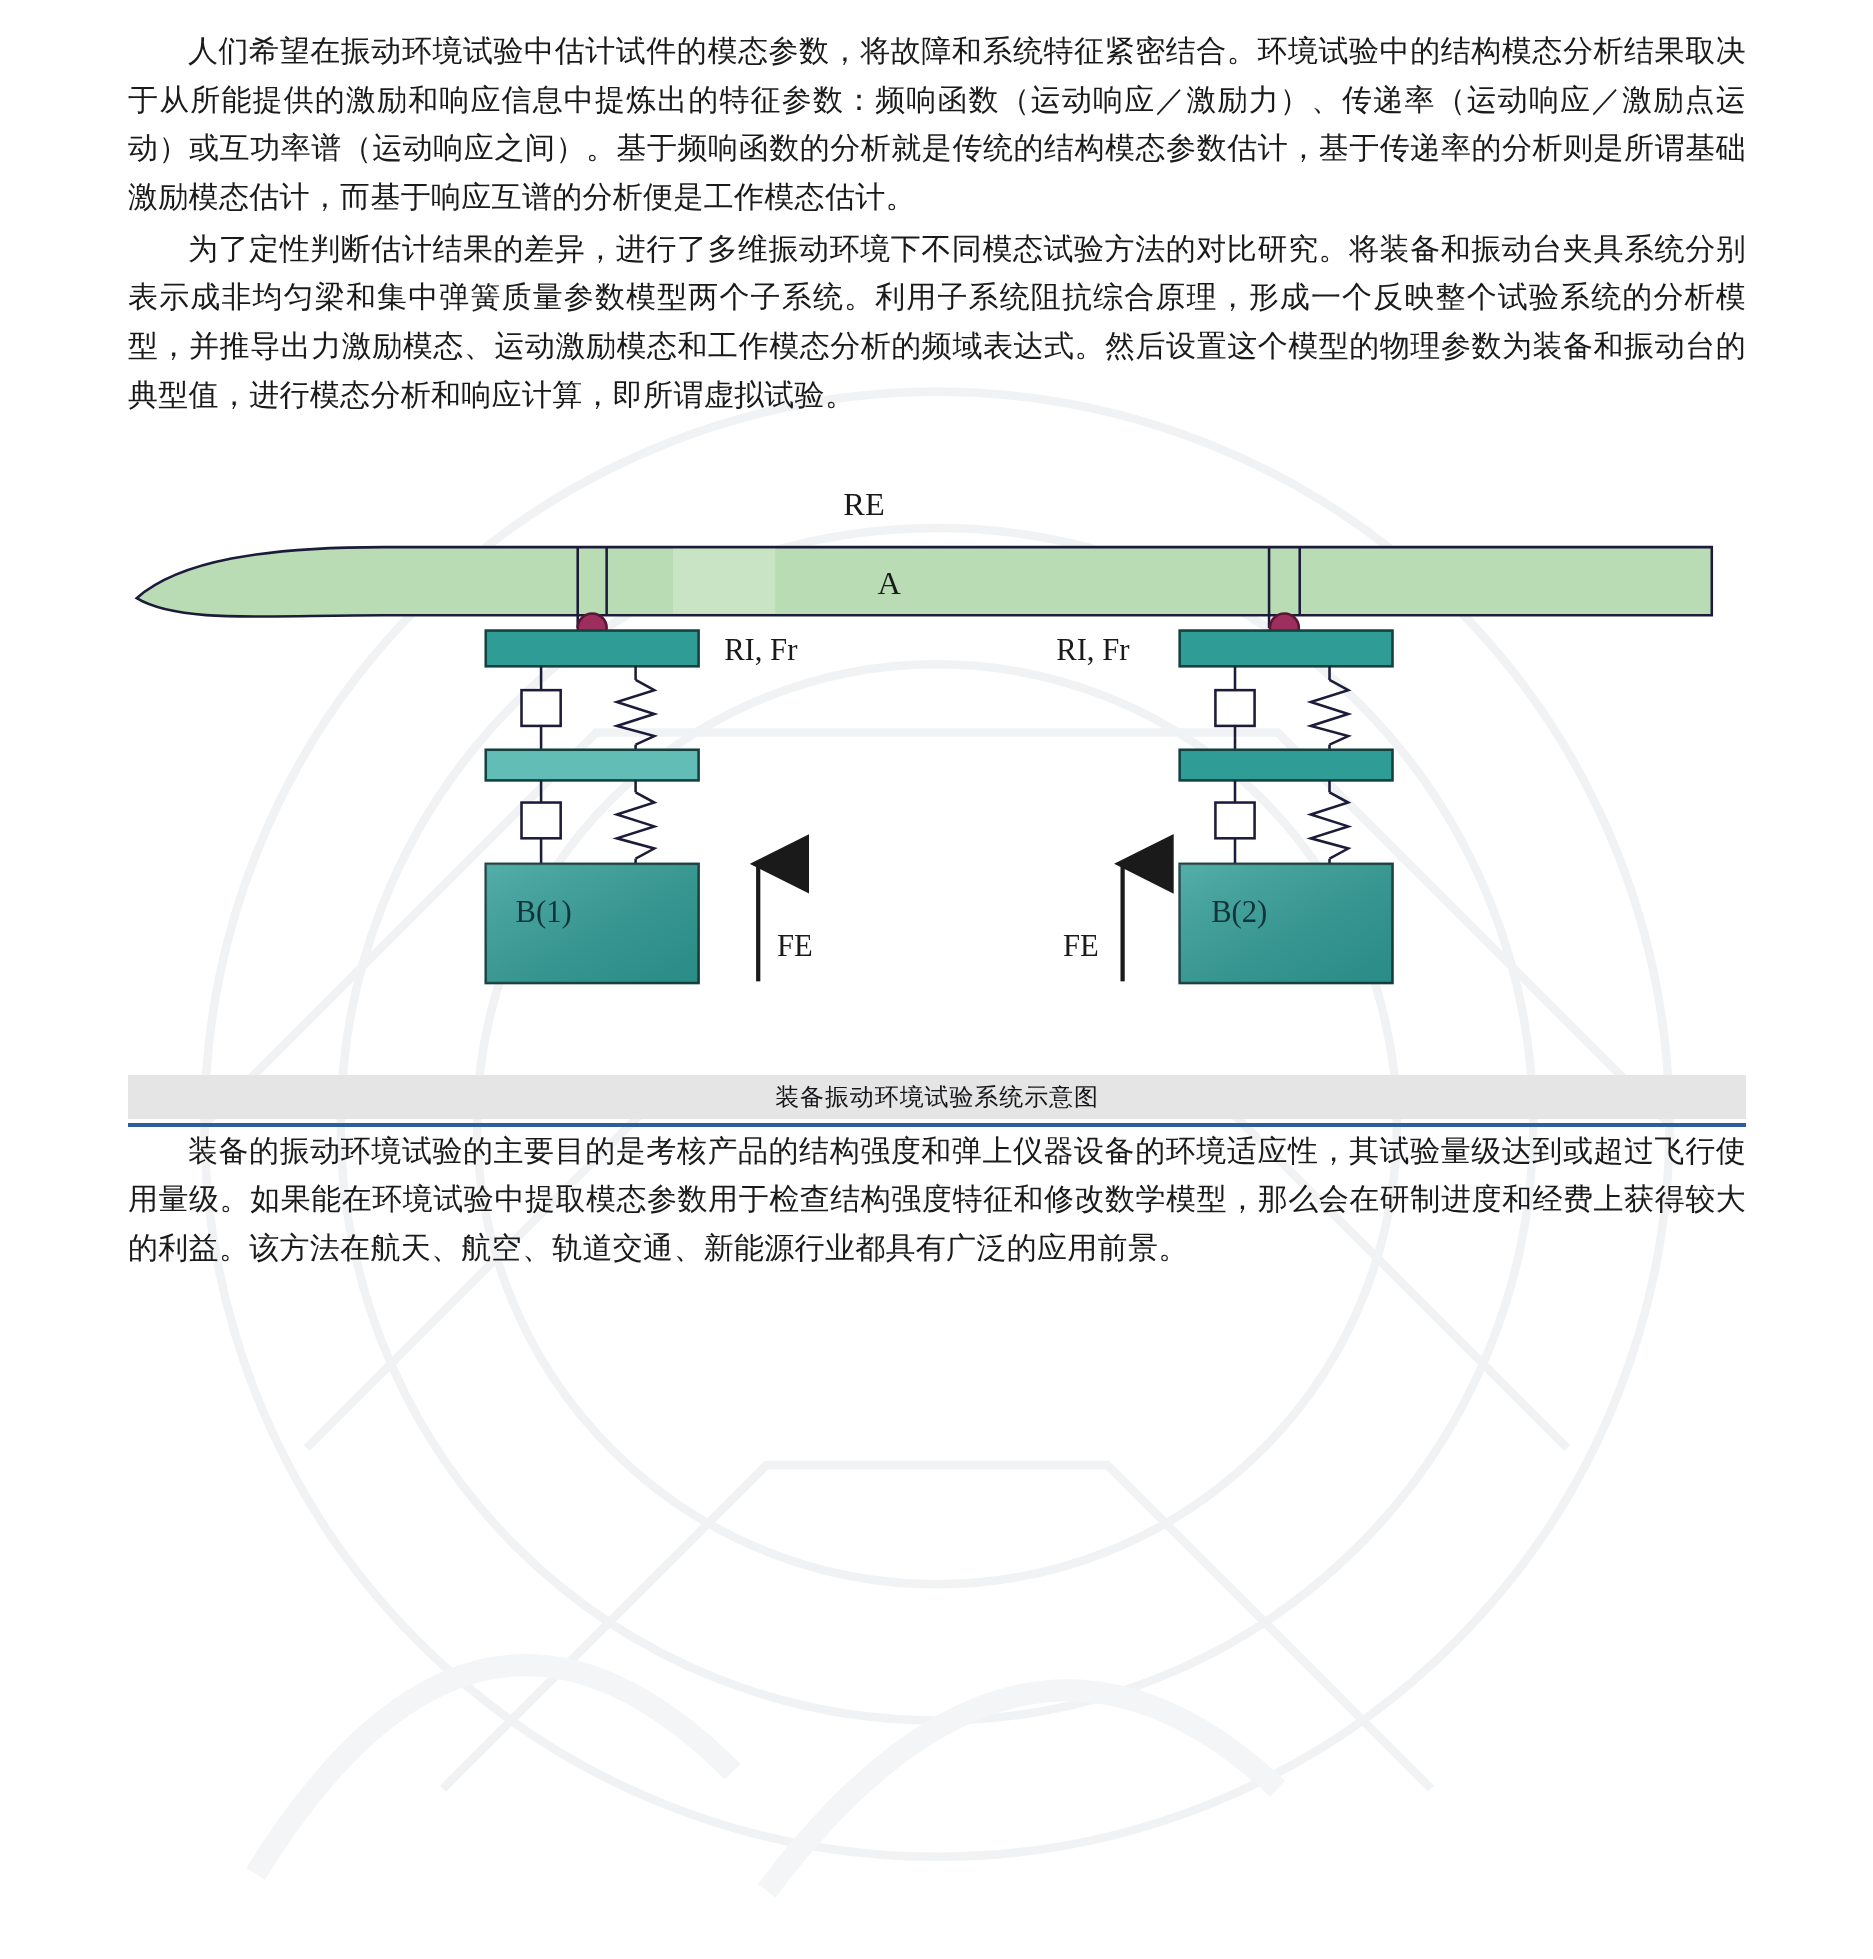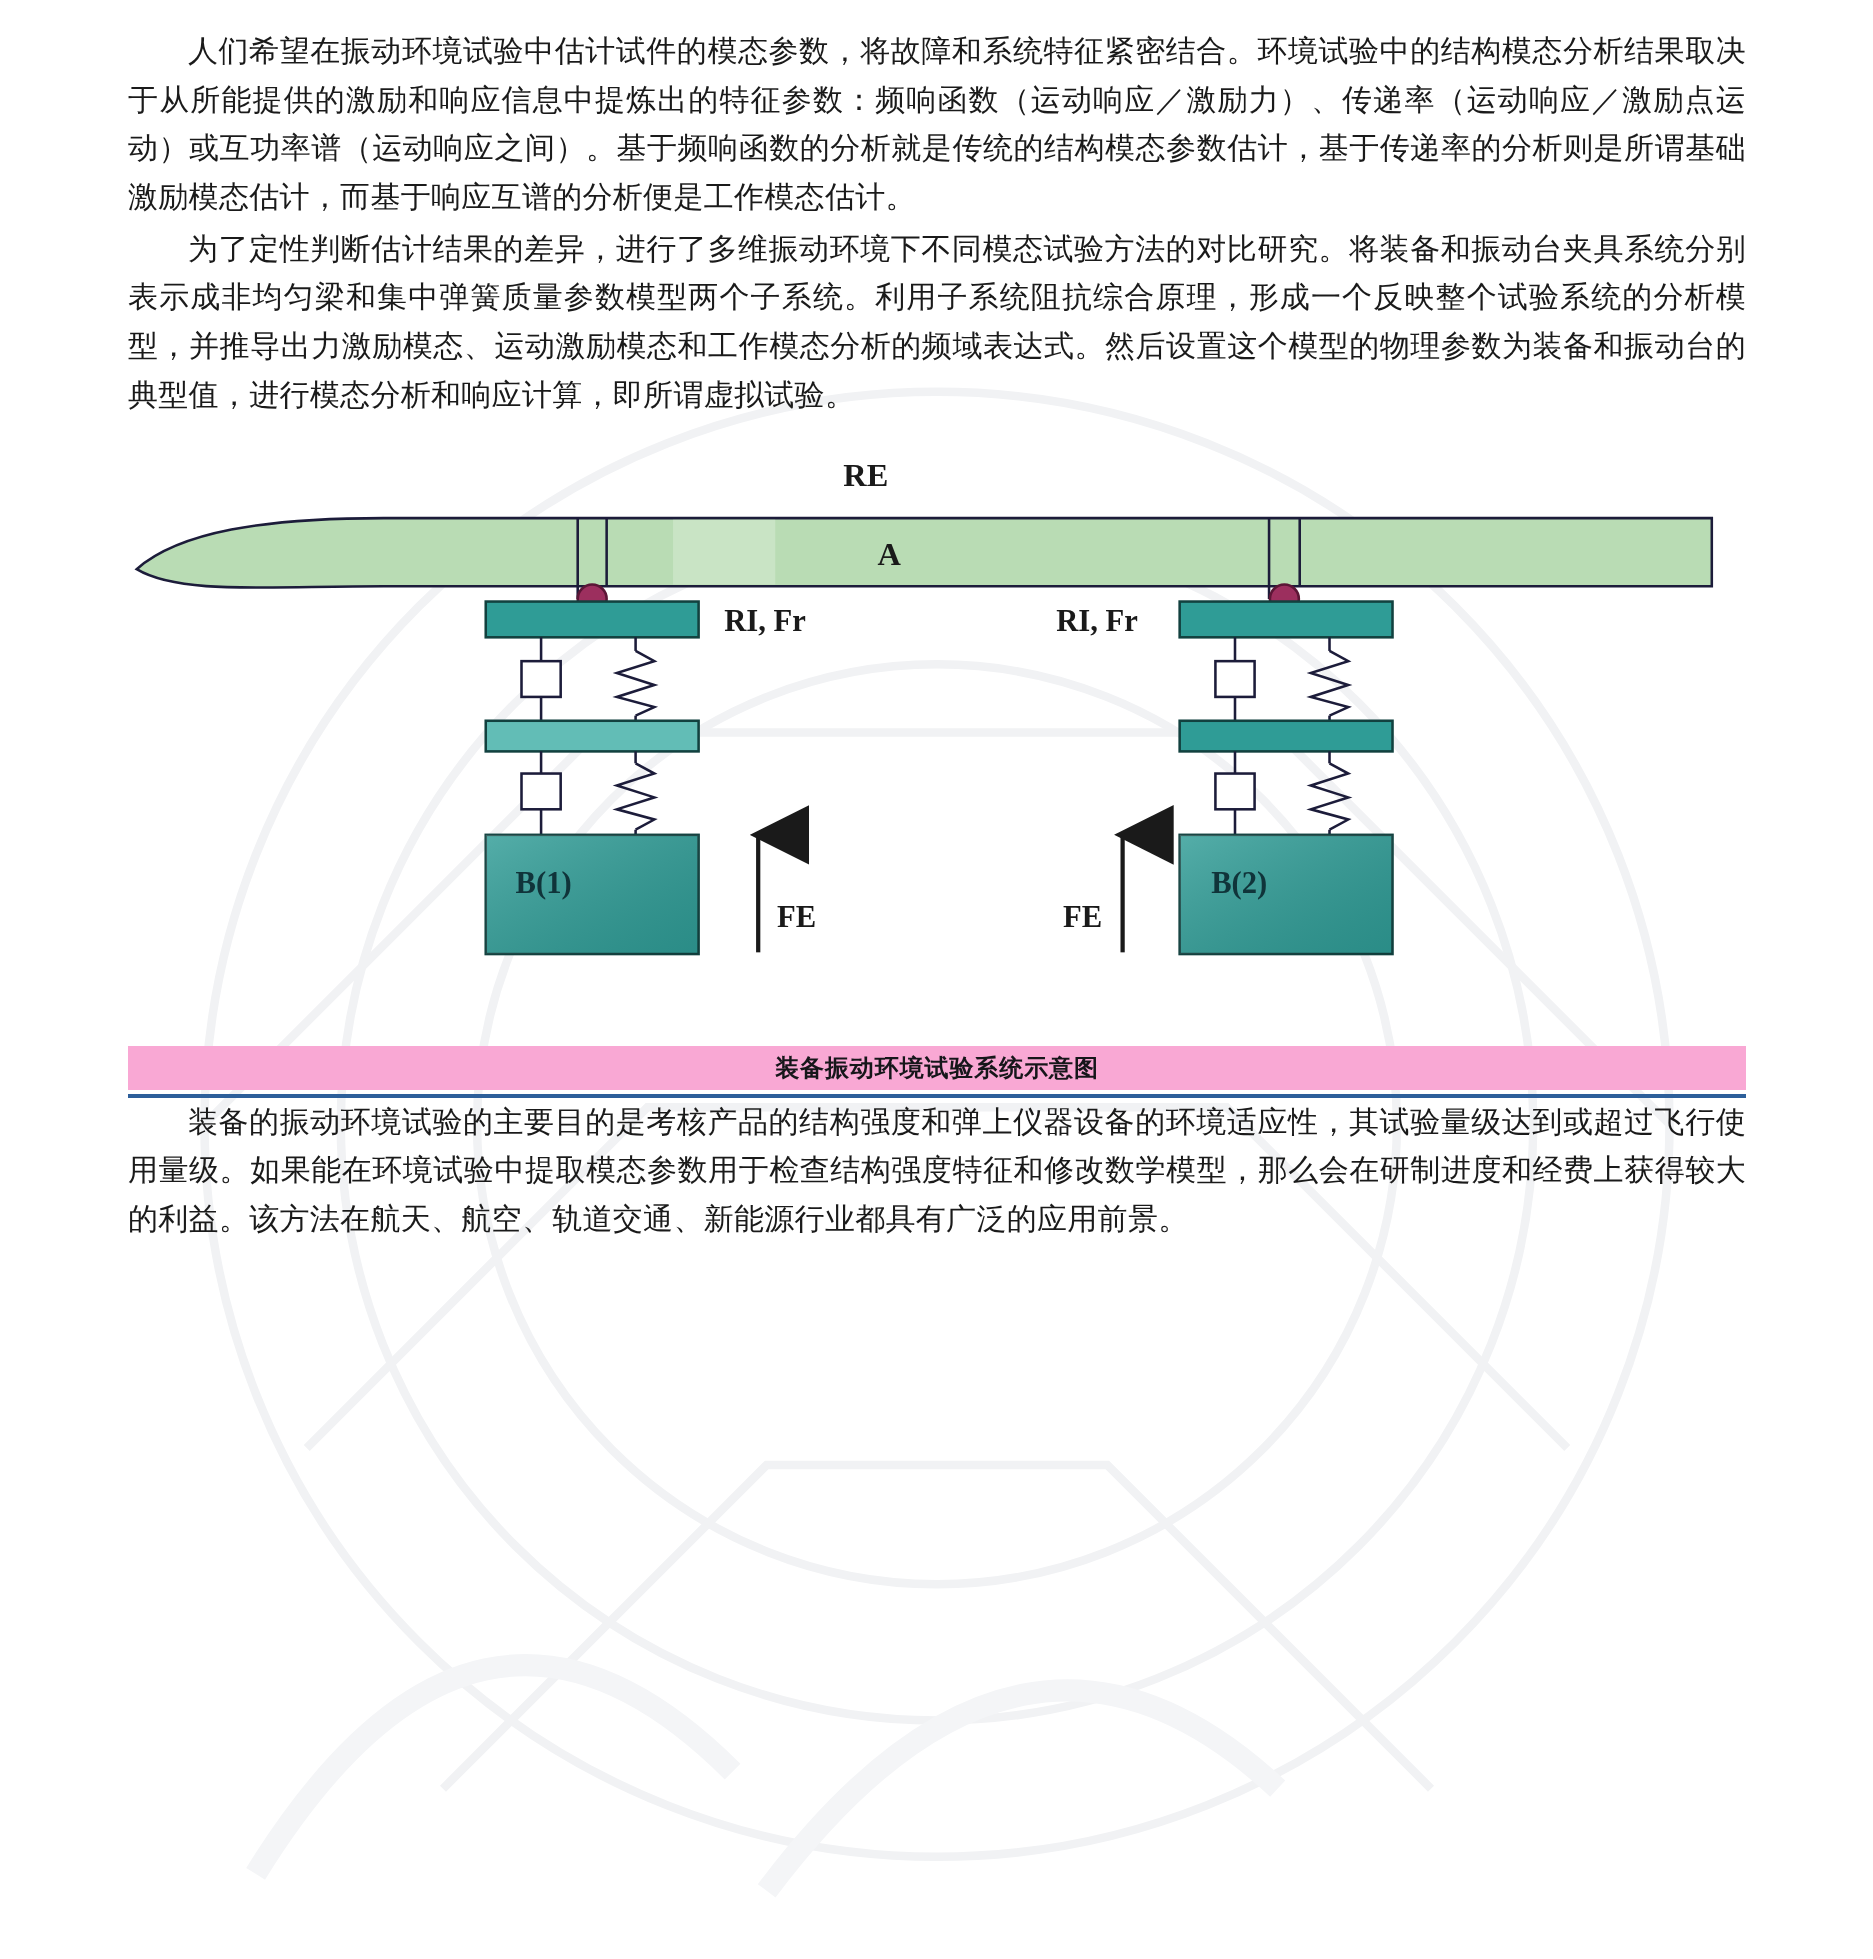--- a/index.html
+++ b/index.html
@@ -39,33 +39,32 @@
     line-height: 1.62;
     text-align: justify;
     margin: 0 0 3.4px 0;
     text-indent: 60px;
     letter-spacing: 0.3px;
   }
 
   
   .figure-block {
     position: relative;
-    margin-top: 31px;
-    width: 1618px;
-    font-weight: bold;
+    margin-top: 60px;
+    width: 1618px;
   }
   .figure-canvas {
     position: relative;
     width: 1618px;
     height: 596px;
   }
   .figure-caption-bar {
     width: 1618px;
     height: 44px;
-    background: #f9a8d4;
+    background: #e5e5e5;
     display: flex;
     align-items: center;
     justify-content: center;
   }
   .figure-caption-bar .cap {
     font-size: 24px;
     color: #16161a;
     font-family: "Liberation Sans", sans-serif;
     letter-spacing: 0.9px;
   }

